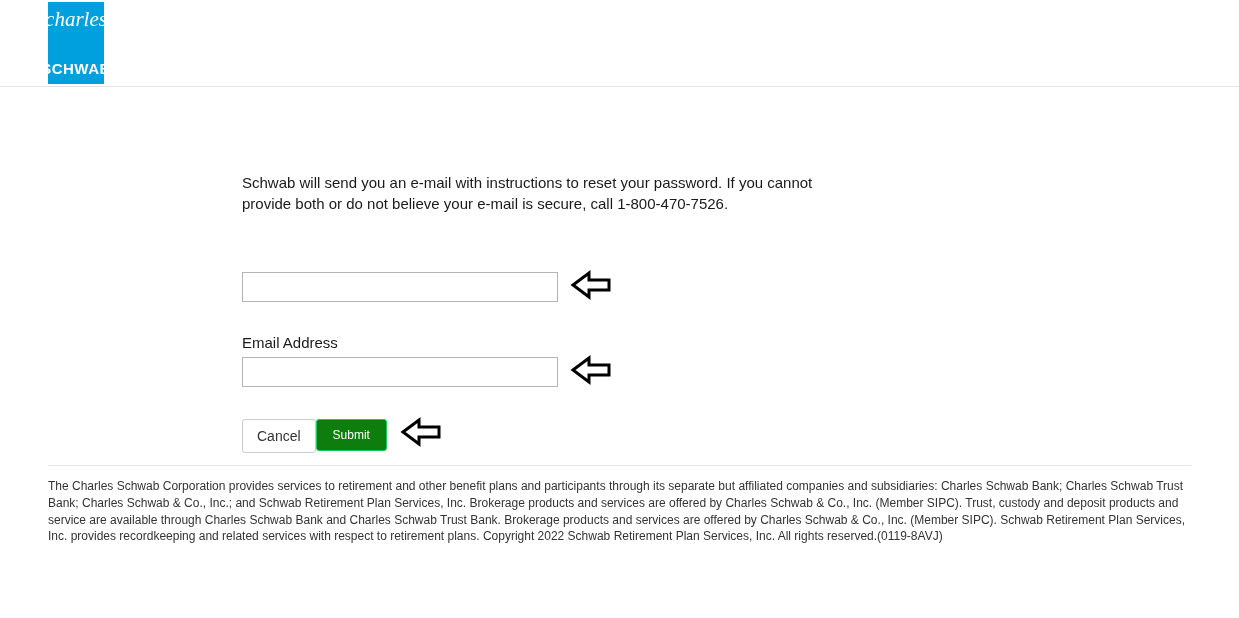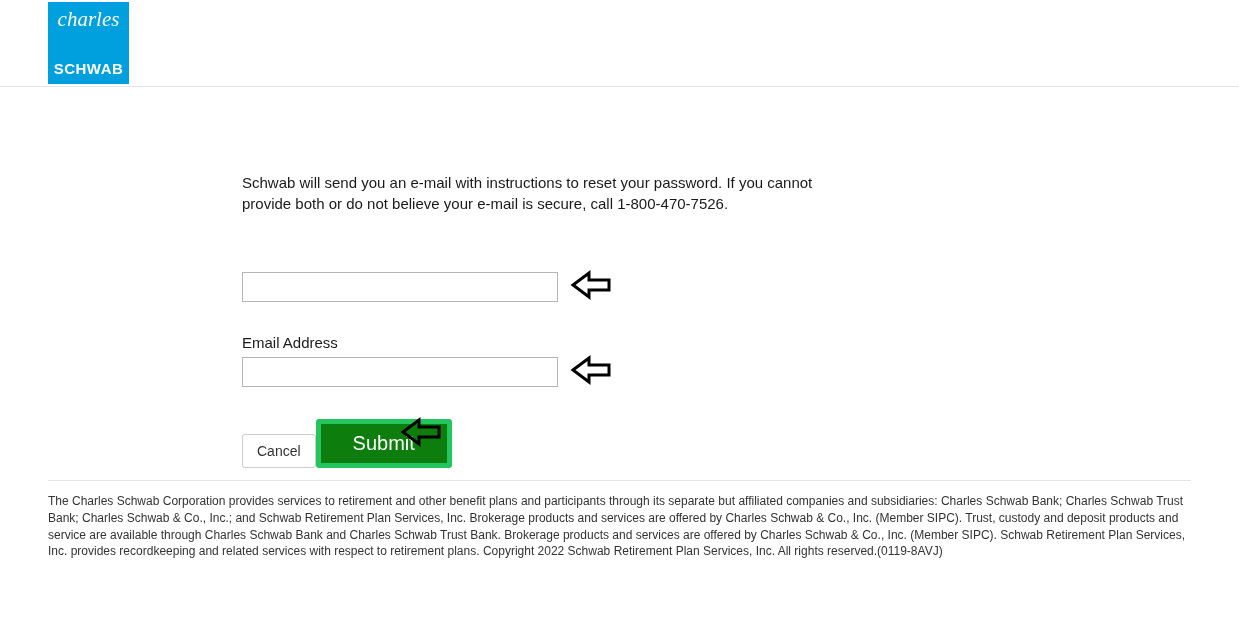--- a/index.html
+++ b/index.html
@@ -10,21 +10,21 @@
     body {
       font-family: Arial, Helvetica, sans-serif;
       background: #ffffff;
       width: 1239px;
     }
     .header {
       padding: 2px 48px;
       border-bottom: 1px solid #e5e5e5;
     }
     .logo-box {
-      width: 81px;
+      width: 56px;
       height: 82px;
       background: #00a0df;
       display: flex;
       flex-direction: column;
       align-items: center;
       justify-content: center;
       color: #ffffff;
     }
     .logo-charles {
       font-family: 'Brush Script MT', cursive;
@@ -74,40 +74,40 @@
       padding: 4px 8px;
       font-size: 14px;
     }
     .arrow-annotation {
       position: absolute;
       left: 325px;
       bottom: -5px;
     }
     .button-row {
       display: flex;
-      align-items: flex-end;
+      align-items: flex-start;
       margin-top: 32px;
       margin-bottom: 12px;
       position: relative;
     }
     .btn-cancel {
       background: #ffffff;
       border: 1px solid #cccccc;
       border-radius: 3px;
       padding: 8px 14px;
       font-size: 14px;
       color: #333333;
       cursor: pointer;
     }
     .btn-submit {
       background: #0d7d0d;
-      border: 5px solid #22c55e;
+      border: 1px solid #22c55e;
       border-radius: 3px;
-      padding: 8px 32px;
-      font-size: 20px;
+      padding: 8px 16px;
+      font-size: 12px;
       color: #ffffff;
       cursor: pointer;
     }
     .arrow-buttons {
       position: absolute;
       left: 155px;
       top: -5px;
     }
     .divider-line {
       border-top: 1px solid #e5e5e5;

